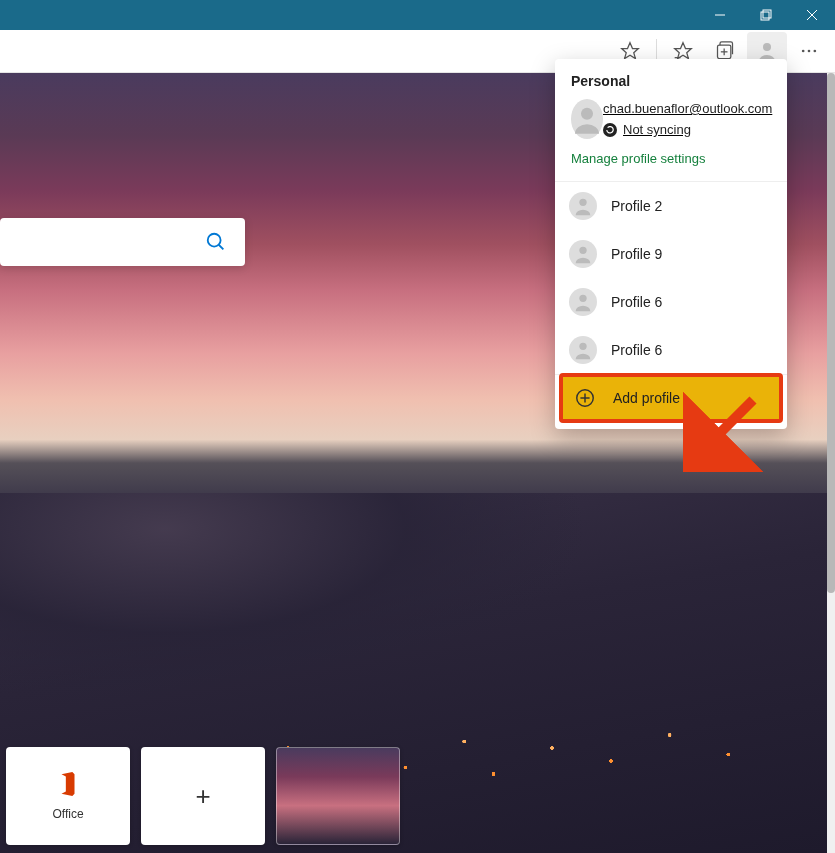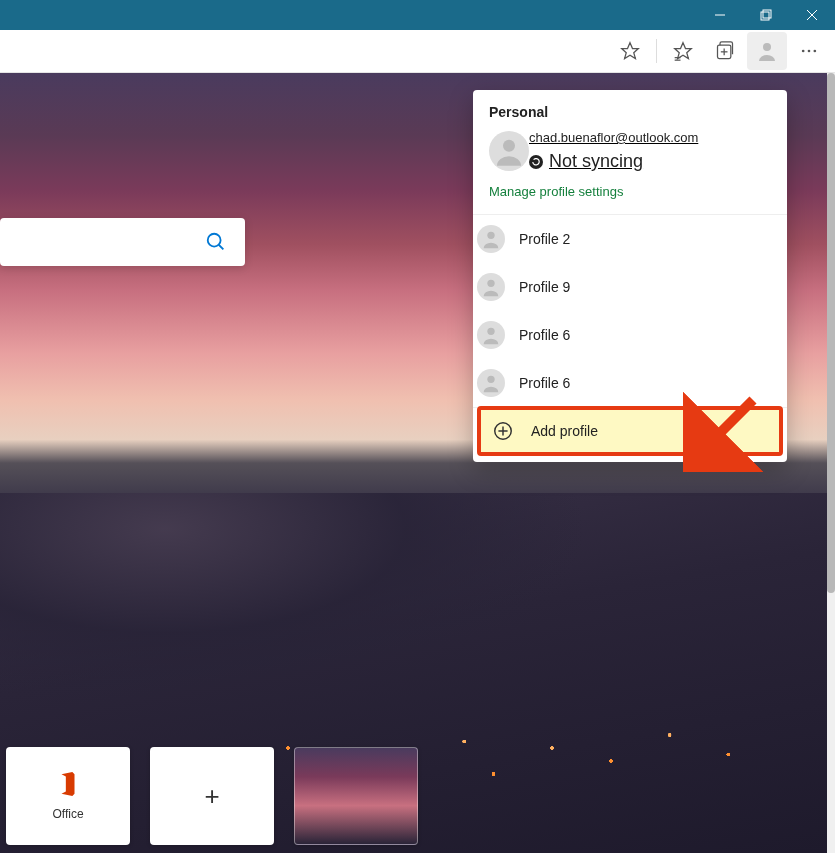--- a/index.html
+++ b/index.html
@@ -80,21 +80,21 @@
     top: 145px; left: 0;
     width: 245px; height: 48px;
     background: #fff;
     border-radius: 4px;
     display: flex; align-items: center; justify-content: flex-end;
     padding-right: 18px;
     box-shadow: 0 2px 8px rgba(0,0,0,0.15);
   }
 
   
-  .tiles { position: absolute; left: 6px; bottom: 8px; display: flex; gap: 20px; }
+  .tiles { position: absolute; left: 6px; bottom: 8px; display: flex; gap: 11px; }
   .tile {
     width: 124px; height: 98px;
     background: #fff;
     border-radius: 4px;
     display: flex; flex-direction: column; align-items: center; justify-content: center;
     gap: 10px;
     font-size: 12px; color: #333;
     box-shadow: 0 1px 4px rgba(0,0,0,0.2);
   }
   .tile.thumb {
@@ -103,54 +103,54 @@
   }
   .tile .plus { font-size: 26px; font-weight: 300; color: #333; }
 
   
   .scrollbar { position: absolute; top: 73px; right: 0; width: 8px; bottom: 0; background: #f0f0f0; }
   .scrollbar .thumb { position: absolute; top: 0; width: 8px; height: 520px; background: #b8b8b8; border-radius: 4px; }
 
   
   .flyout {
     position: absolute;
-    top: 90px; right: 48px;
-    width: 314px;
+    top: 59px; right: 48px;
+    width: 232px;
     background: #fff;
     border-radius: 4px;
     box-shadow: 0 8px 24px rgba(0,0,0,0.25);
     overflow: hidden;
     z-index: 20;
   }
   .flyout .section { padding: 10px 16px 14px; }
   .flyout .heading { font-size: 14px; font-weight: 600; color: #222; margin: 4px 0 10px 0; }
   .flyout .current { display: flex; align-items: center; gap: 0; text-decoration: underline; }
   .flyout .avatar-lg {
     width: 40px; height: 40px; border-radius: 50%;
     background: #ddd; display: flex; align-items: center; justify-content: center;
   }
   .flyout .userinfo { font-size: 13px; color: #222; }
-  .flyout .syncrow { display: flex; align-items: center; gap: 6px; margin-top: 6px; font-size: 18px; color: #222; }
+  .flyout .syncrow { display: flex; align-items: flex-end; gap: 6px; margin-top: 6px; font-size: 13px; color: #222; }
   .flyout .sync-icon { width: 14px; height: 14px; border-radius: 50%; background: #222; display:flex; align-items:center; justify-content:center; }
   .flyout .link { color: #15803d; font-size: 13px; margin-top: 12px; display: inline-block; }
   .flyout .divider { height: 1px; background: #eee; }
   .flyout .profile-row {
     display: flex; align-items: center; gap: 14px;
-    padding: 10px 4px;
+    padding: 10px 14px;
     font-size: 14px; color: #222;
   }
   .flyout .avatar-sm {
     width: 28px; height: 28px; border-radius: 50%;
     background: #ddd; display: flex; align-items:center; justify-content:center;
   }
   .flyout .guest-icon, .flyout .add-icon {
     width: 28px; display:flex; justify-content:center; align-items:center;
   }
   .flyout .add-row {
-    background: #fef9c3;
+    background: #eab308;
     outline: 4px solid #e63a12;
     outline-offset: -2px;
     border-radius: 2px;
     margin: 0 6px 8px;
     padding: 12px 10px;
   }
 
   
   .arrow {
     position: absolute;

